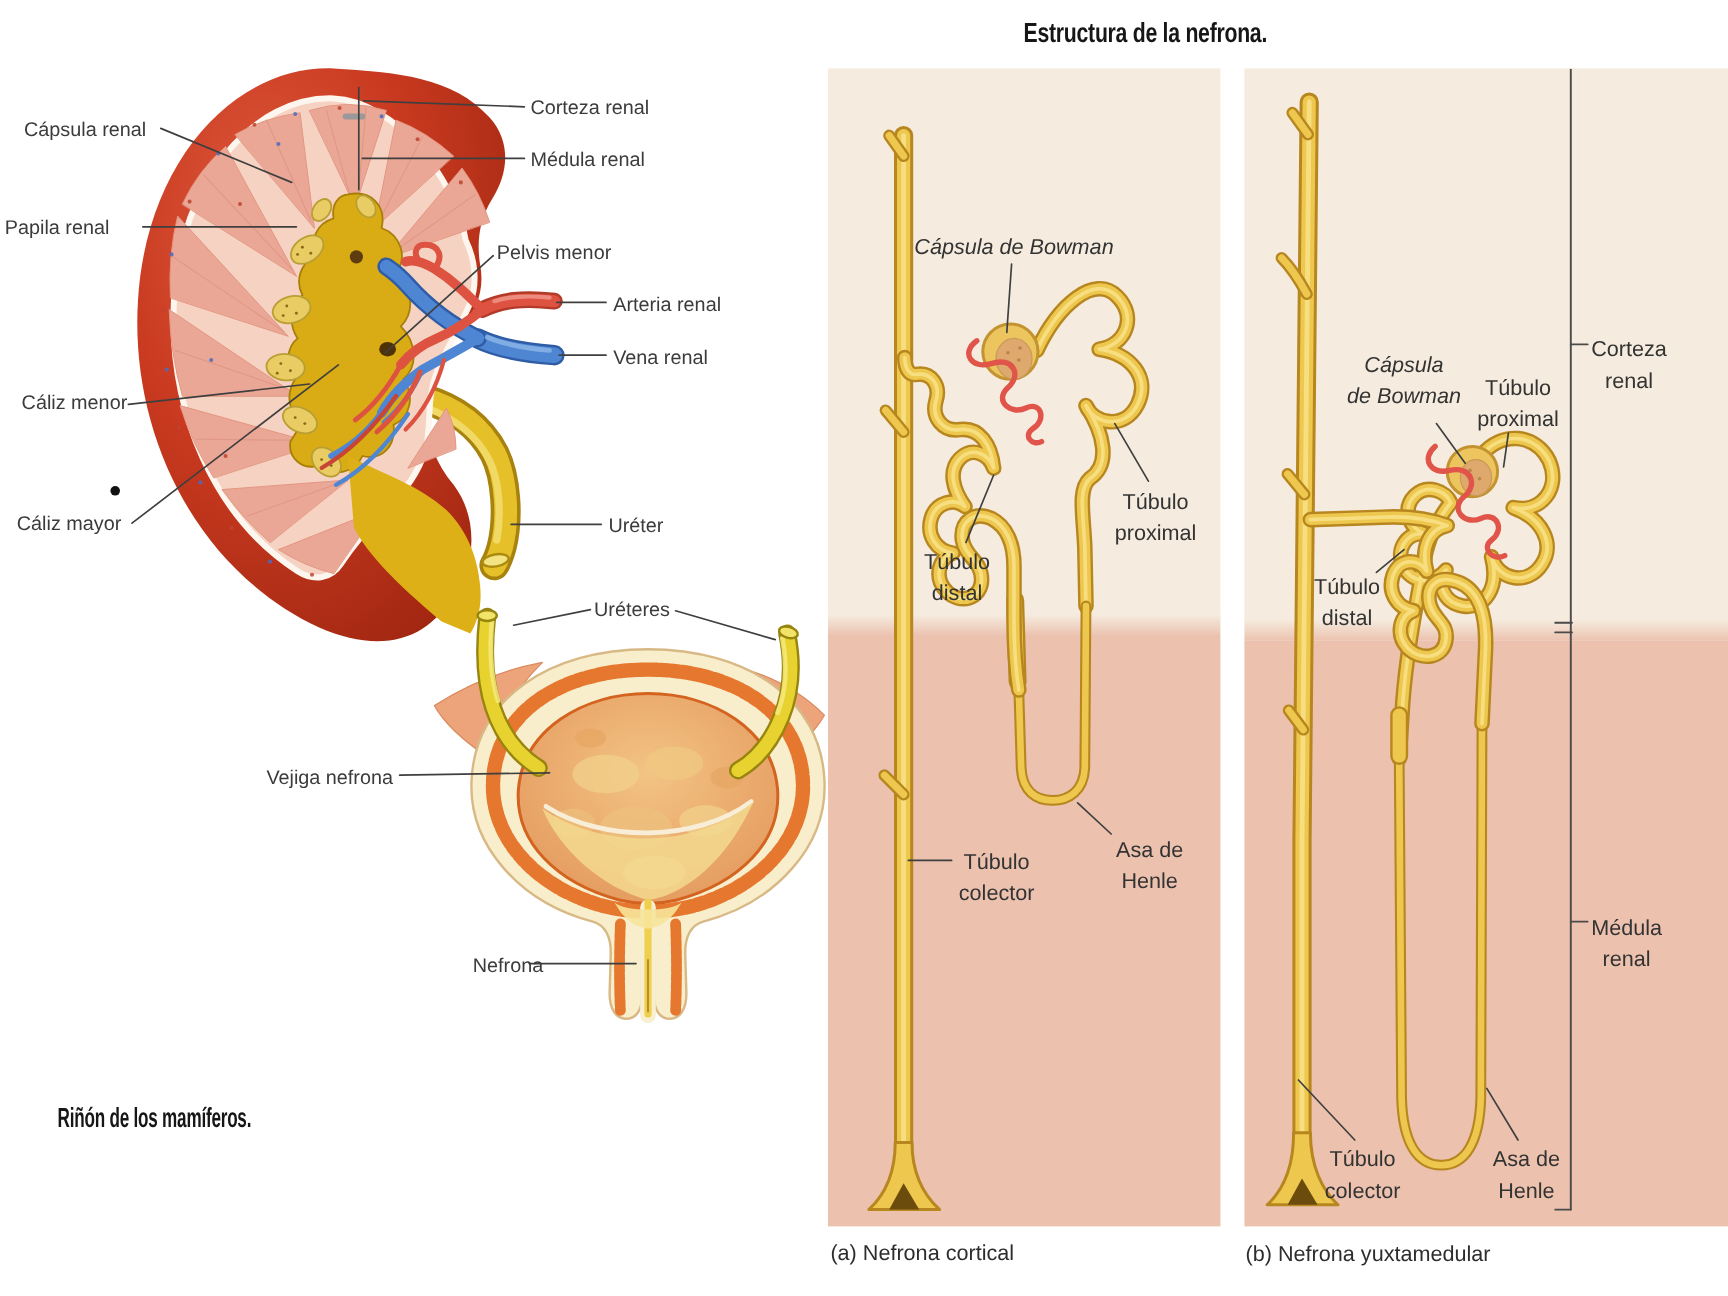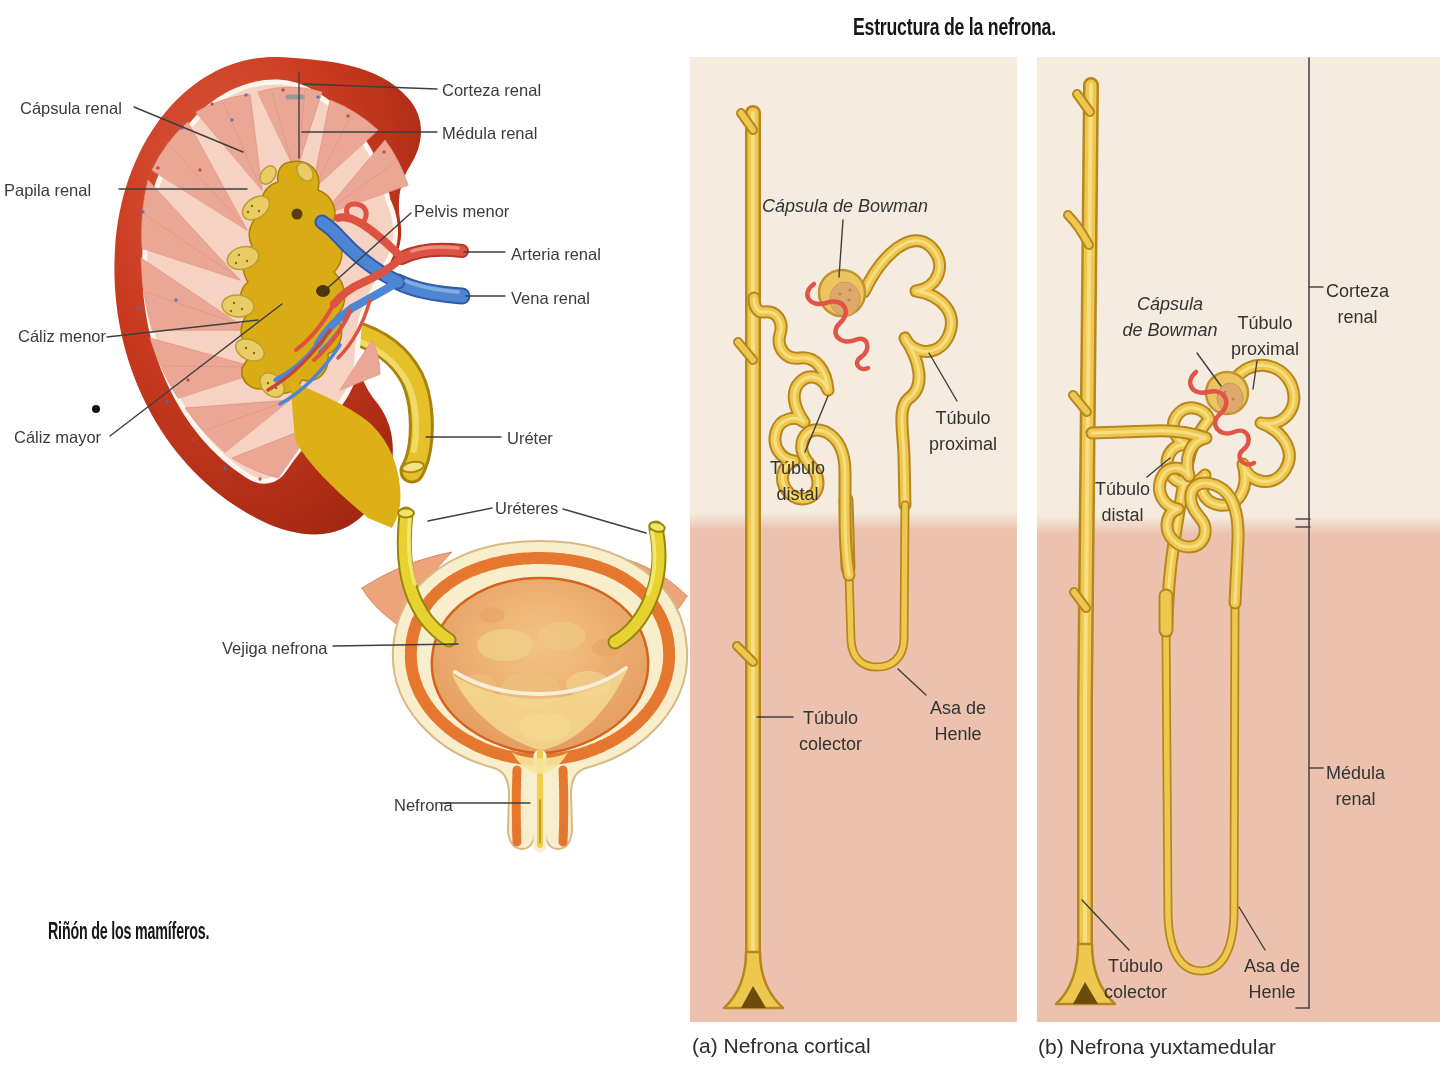--- a/index.html
+++ b/index.html
@@ -10,21 +10,21 @@
   .np{fill:none;}
   .lead{stroke:#3f3f3f;stroke-width:1.4;fill:none;}
   .brk{stroke:#4a4a4a;stroke-width:1.6;fill:none;}
   .to{stroke:#b7861f;}
   .tm{stroke:#eec84e;}
   .th{stroke:#f9e793;opacity:.75;}
   .lbl{position:absolute;font-size:16.5px;line-height:1.3;color:#3b3b3b;white-space:nowrap;text-align:center;}
   .nl{position:absolute;font-size:18px;line-height:1.45;color:#333333;white-space:nowrap;text-align:center;}
   .ln{display:block;}
   .ctr{text-align:center;font-style:italic;}
-  .cap{position:absolute;font-size:21px;color:#2d2d2d;white-space:nowrap;}
+  .cap{position:absolute;font-size:18px;color:#2d2d2d;white-space:nowrap;}
   .ttl{position:absolute;font-weight:bold;font-size:23px;color:#161616;white-space:nowrap;
        transform-origin:0 50%;letter-spacing:-.3px;}
   .ttl-k{transform:scaleX(.62);}
   .ttl-n{transform:scaleX(.77);}
 </style>
 </head>
 <body>
 
 <div id="page">
 

